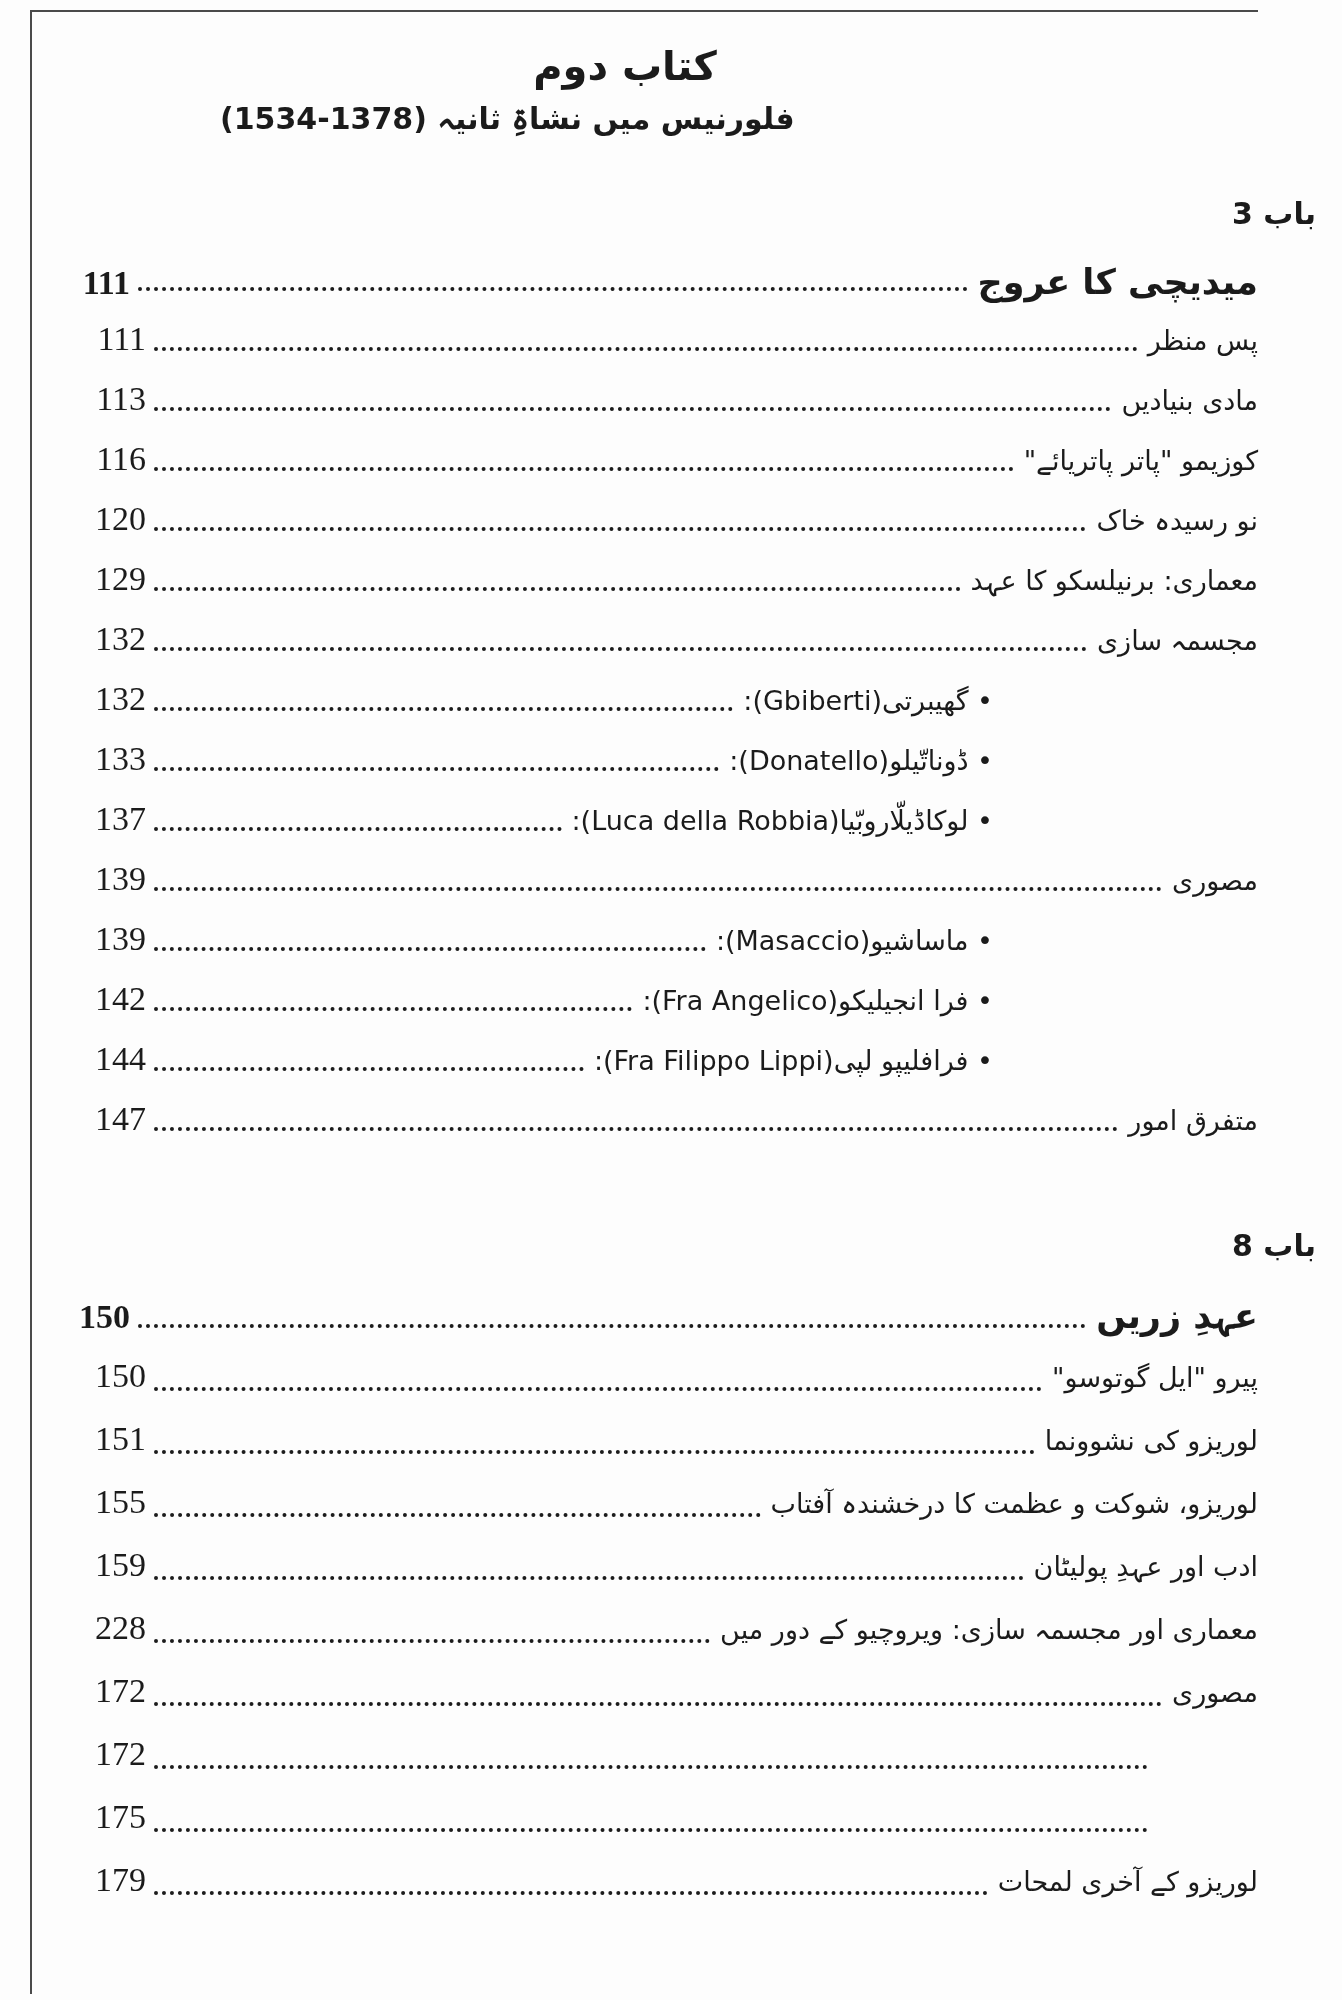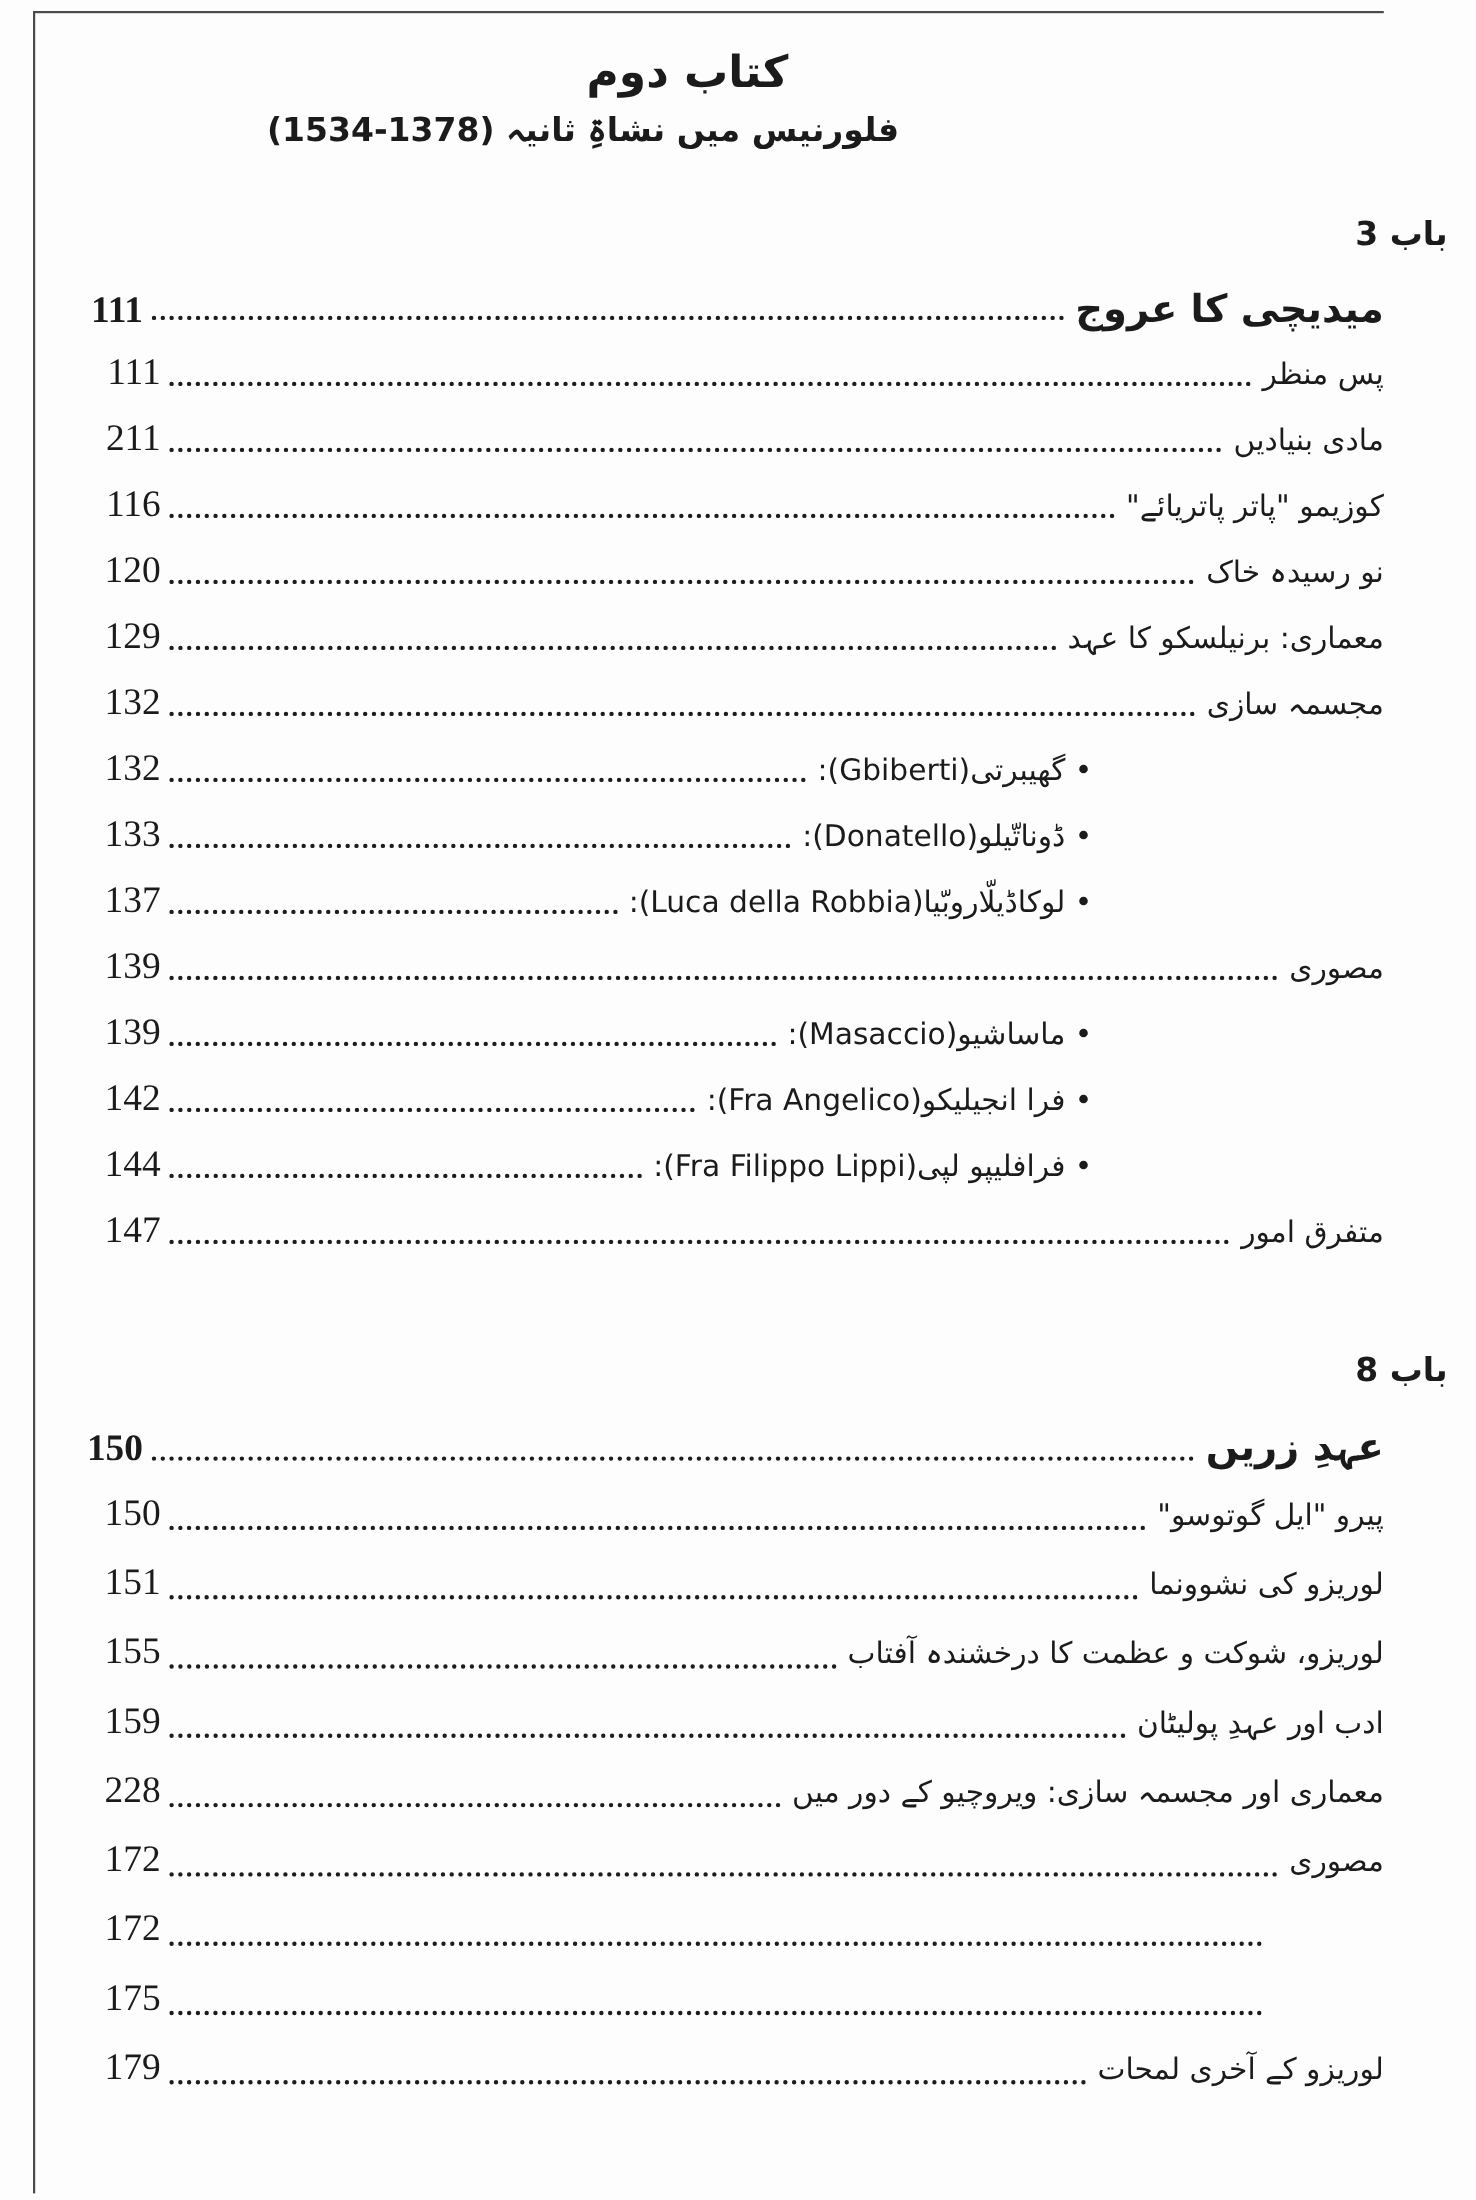--- a/index.html
+++ b/index.html
@@ -21,21 +21,21 @@
     position:absolute; left:30px; top:10px; width:1228px; height:2px;
     background:#4a4a4a;
   }
   .hdr1 {
     position:absolute; top:42px; left:450px; width:350px;
     text-align:center; direction:rtl;
     font-size:40px; font-weight:bold; line-height:1.2;
   }
   .hdr2 {
     position:absolute; top:98px; left:220px; width:620px;
-    text-align:center; direction:rtl;
+    text-align:left; direction:rtl;
     font-size:30px; font-weight:bold; line-height:1.4;
   }
   .bab {
     position:absolute; right:42px;
     direction:rtl; font-size:30px; font-weight:bold;
   }
   #bab3 { top:196px; }
   #bab4 { top:1228px; }
   .toc {
     position:absolute; left:52px; right:100px;
@@ -90,21 +90,21 @@
       <span class="num">111</span>
     </div>
     <div class="row">
       <span class="title">پس منظر</span>
       <span class="leader"></span>
       <span class="num">111</span>
     </div>
     <div class="row">
       <span class="title">مادی بنیادیں</span>
       <span class="leader"></span>
-      <span class="num">211</span>
+      <span class="num">113</span>
     </div>
     <div class="row">
       <span class="title">کوزیمو "پاتر پاتریائے"</span>
       <span class="leader"></span>
       <span class="num">116</span>
     </div>
     <div class="row">
       <span class="title">نو رسیدہ خاک</span>
       <span class="leader"></span>
       <span class="num">120</span>

